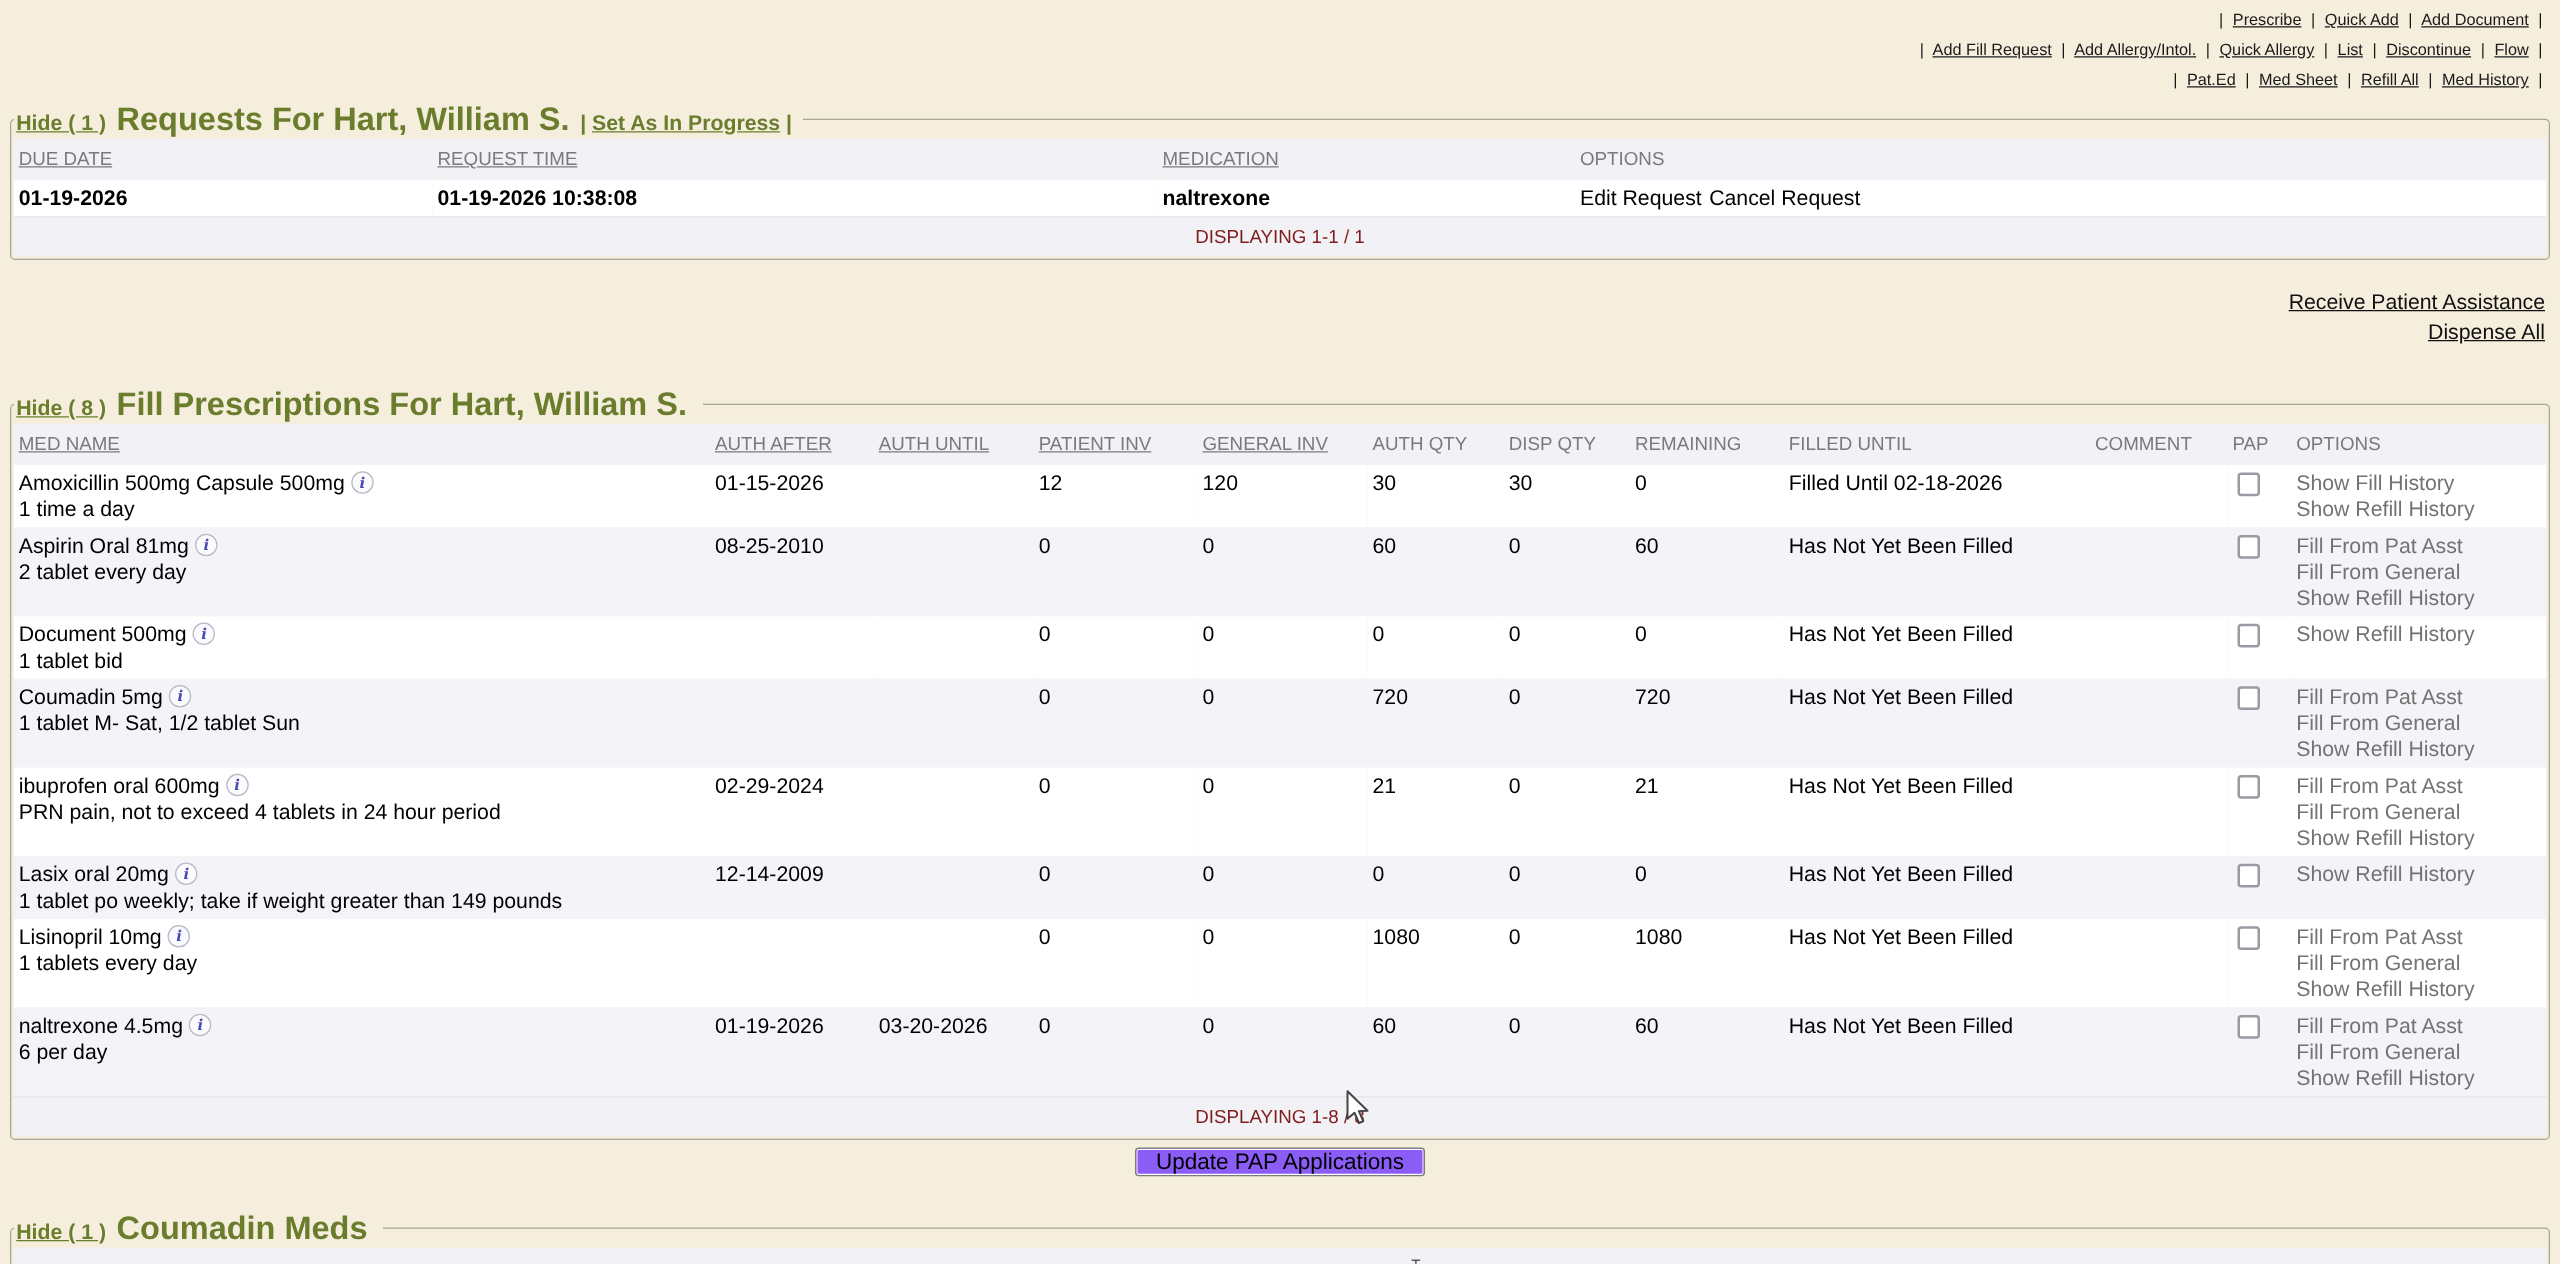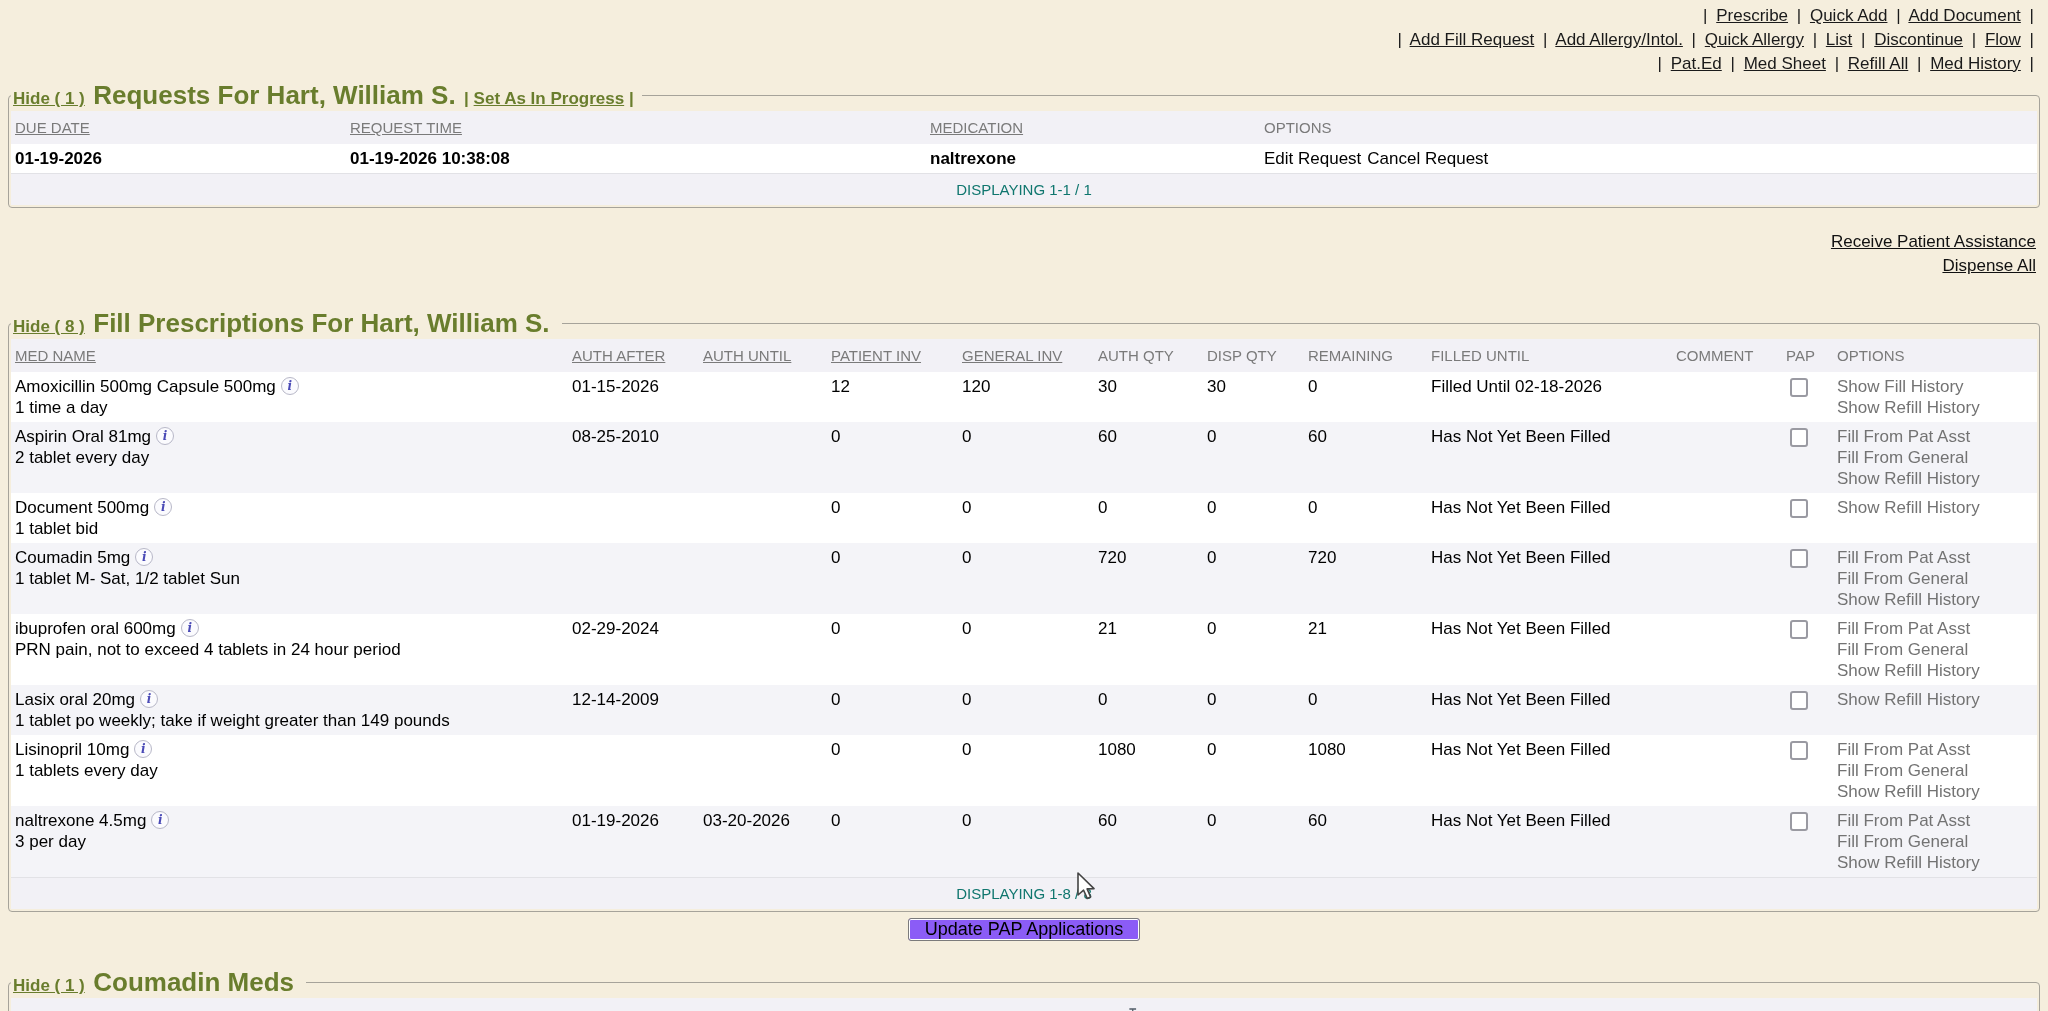--- a/index.html
+++ b/index.html
@@ -4,37 +4,37 @@
 <style>
   html,body{margin:0;padding:0;}
   body{
     width:2048px;height:1011px;
     background:#f5eedd;
     font-family:"Liberation Sans",sans-serif;
     color:#000;position:relative;overflow:hidden;
   }
   a{cursor:pointer;}
   
-  .topnav{ text-align:right; padding:4px 10px 0 0; font-size:17px; line-height:24px; color:#1a1a1a;}
+  .topnav{ text-align:right; padding:4px 10px 0 0; font-size:13px; line-height:24px; color:#1a1a1a;}
   .topnav a{ color:#1a1a1a; text-decoration:underline;}
   .topnav .sep{ padding:0 4px; text-decoration:none;}
   
   fieldset{ border:1px solid #a6a39a; border-radius:4px; margin:0 8px; padding:0 2px 2px 2px;}
   legend{ margin-left:0; padding:0 8px 0 2px;}
   .fs1{ margin-top:4px;}
   .legend-hide{ color:#697d2d; font-weight:bold; font-size:17px; text-decoration:underline;}
   .legend-title{ color:#697d2d; font-weight:bold; font-size:26px; padding:0 4px;}
   .legend-small{ color:#697d2d; font-weight:bold; font-size:17px;}
   .legend-small a{ color:#697d2d; text-decoration:underline;}
   
   table{ width:100%; border-collapse:collapse; table-layout:fixed; font-size:17px;}
   td{ padding:4px 4px; vertical-align:top; line-height:21px; white-space:nowrap; overflow:visible;}
   .th-row td{ background:#f2f1f6; color:#7a7a7a; font-size:15px; font-weight:normal; padding:6px 4px;}
   .th-row .sortable{ text-decoration:underline; cursor:pointer;}
-  .foot-row td{ background:#f2f1f6; text-align:center; font-size:15px; color:#0f766e; padding:5px 4px; border-top:1px solid #e2e2e6;}
+  .foot-row td{ background:#f2f1f6; text-align:center; font-size:15px; color:#7f1d1d; padding:5px 4px; border-top:1px solid #e2e2e6;}
   .alt{ background:#f4f4f8;}
   .bold{ font-weight:bold;}
   .opts a{ display:block; color:#737373; text-decoration:none;}
   .inline-opts a{ color:#000; text-decoration:none; margin-right:6px;}
   
   .info-icon{
     display:inline-block; width:16px; height:16px; margin-left:5px;
     border:1px solid #b8b8c8; border-radius:50%;
     background:#fbfbfe; color:#4a4ab6;
     font-family:"DejaVu Serif",serif; font-style:italic; font-weight:bold;
@@ -324,21 +324,21 @@
       <td class="opts">
         <a>Fill From Pat Asst</a>
         <a>Fill From General</a>
         <a>Show Refill History</a>
       </td>
     </tr>
 
     <tr class="alt">
       <td>
         <div><span>naltrexone 4.5mg</span><span class="info-icon">i</span></div>
-        <div>3 per day</div>
+        <div>6 per day</div>
       </td>
       <td>01-19-2026</td>
       <td>03-20-2026</td>
       <td>0</td>
       <td>0</td>
       <td>60</td>
       <td>0</td>
       <td>60</td>
       <td>Has Not Yet Been Filled</td>
       <td></td>

